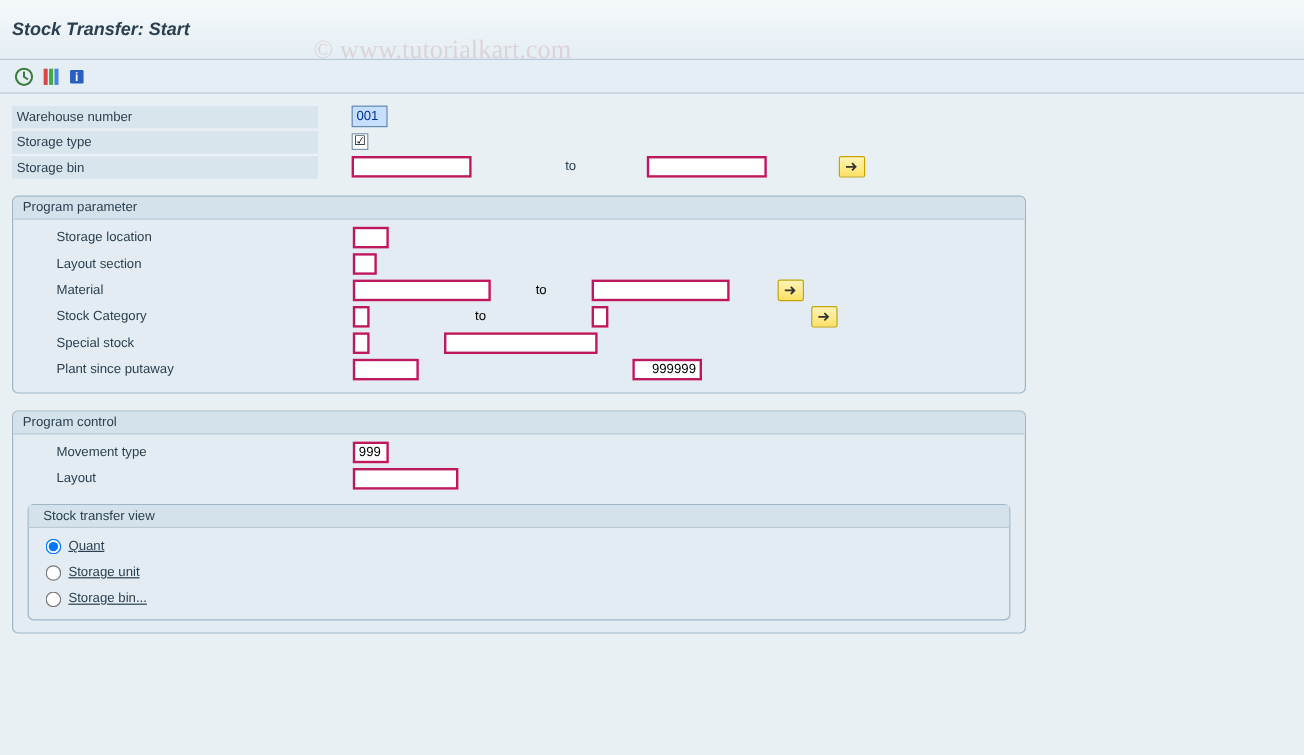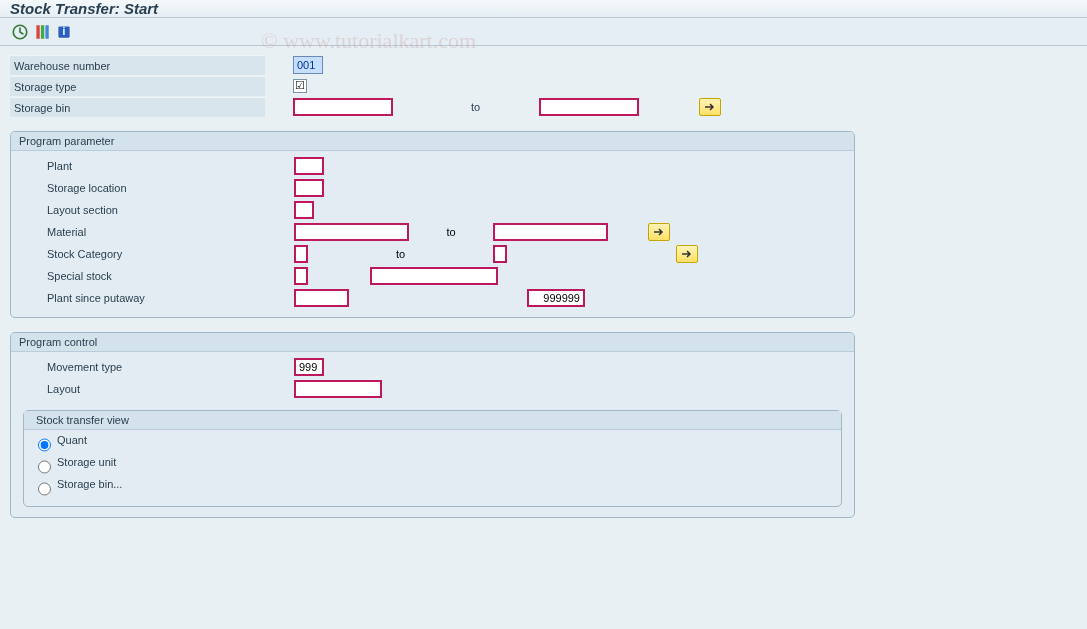--- a/index.html
+++ b/index.html
@@ -8,21 +8,21 @@
       font-size: 11px;
       background: #e8f0f4;
       width: 1087px;
       height: 629px;
       overflow: hidden;
       position: relative;
     }
     .title-bar {
       background: linear-gradient(#f5f9fb, #e4eef4);
       border-bottom: 1px solid #b8c9d4;
-      padding: 0 10px;
+      padding: 16px 10px;
       font-size: 15px;
       font-weight: bold;
       font-style: italic;
       color: #2a3f4f;
     }
     .toolbar {
       background: #e5eef4;
       border-bottom: 1px solid #b8c9d4;
       padding: 4px 10px;
       display: flex;
@@ -133,23 +133,25 @@
       font-size: 11px;
     }
     .nested-box {
       border: 1px solid #9fb7c6;
       border-radius: 5px;
       margin: 10px 4px 2px 4px;
       background: #e2ecf2;
     }
     .radio-row {
       display: flex;
+      align-items: center;
       height: 22px;
       padding-left: 14px;
       color: #2a3f4f;
+      text-decoration: underline;
     }
     input[type="radio"] { margin-right: 6px; }
     .gap { width: 6px; }
     .w30 { width: 30px; }
     .w20 { width: 20px; }
     .w55 { width: 55px; }
     .w100 { width: 100px; }
     .w115 { width: 115px; }
     .w58 { width: 58px; }
   </style>
@@ -200,24 +202,20 @@
     <div class="arrow-btn" style="margin-left:32px">
       <svg viewBox="0 0 12 10">
           <path d="M1 5h7M6 2l3 3-3 3" stroke="#333" stroke-width="1.5" fill="none"></path>
         </svg>
     </div>
   </div>
 
   <div class="groupbox" style="width:845px">
     <div class="groupbox-hd">Program parameter</div>
     <div class="groupbox-body">
-      <div class="row">
-        <div class="label indent">Plant</div>
-        <input type="text" class="w30" value="" style="">
-      </div>
       <div class="row">
         <div class="label indent">Storage location</div>
         <input type="text" class="w30" value="" style="">
       </div>
       <div class="row">
         <div class="label indent">Layout section</div>
         <input type="text" class="w20" value="" style="">
       </div>
       <div class="row">
         <div class="label indent">Material</div>

